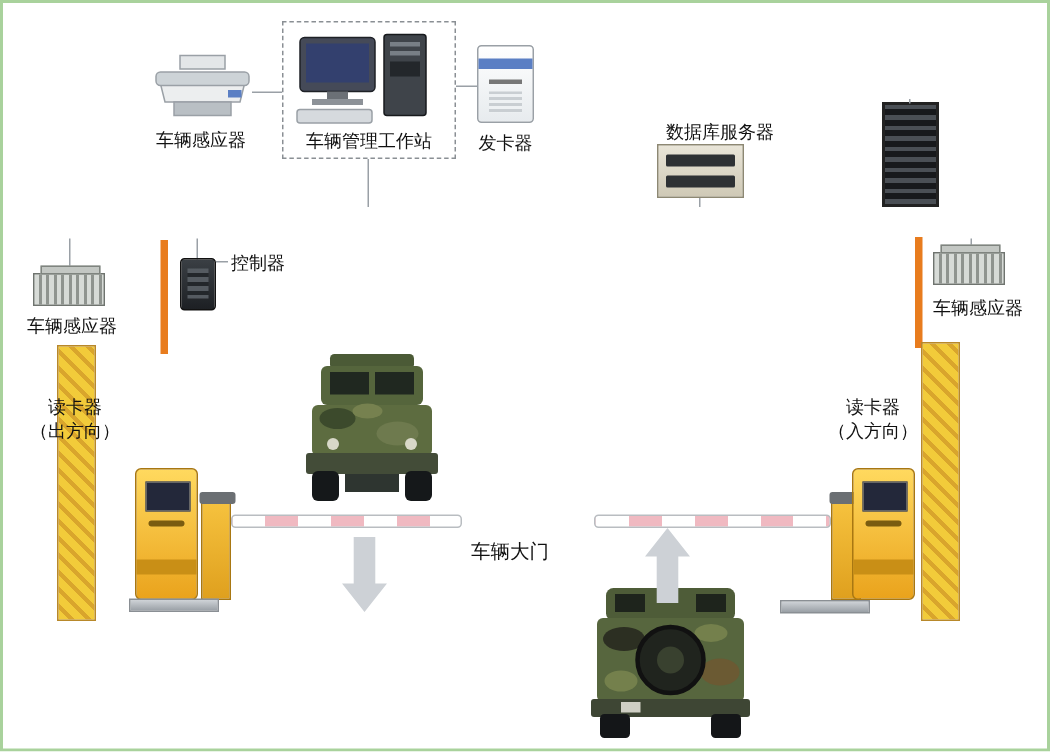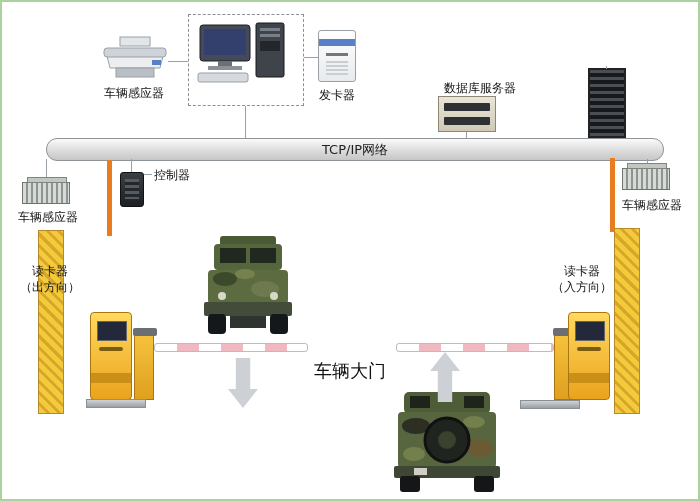--- a/index.html
+++ b/index.html
@@ -70,20 +70,21 @@
       <rect x="60" y="2" width="28" height="54" rx="2" fill="#3f444a" stroke="#17191c"></rect>
       <rect x="64" y="7" width="20" height="3" fill="#787f86"></rect>
       <rect x="64" y="13" width="20" height="3" fill="#787f86"></rect>
       <rect x="64" y="20" width="20" height="10" fill="#23272b"></rect>
       <rect x="4" y="4" width="50" height="36" rx="3" fill="#454a58" stroke="#1e2126"></rect>
       <rect x="8" y="8" width="42" height="26" fill="#33406e"></rect>
       <rect x="22" y="40" width="14" height="5" fill="#6b7076"></rect>
       <rect x="12" y="45" width="34" height="4" fill="#8d9298"></rect>
       <rect x="2" y="52" width="50" height="9" rx="2" fill="#d6dade" stroke="#9aa0a6"></rect>
     </svg>
+    <div class="lbl" style="left:0;right:0;bottom:2px;position:absolute;">车辆管理工作站</div>
   </div>
 
   <div class="issuer">
     <div class="band"></div>
     <div class="slot"></div>
     <div class="grill"></div>
   </div>
   <div class="lbl" style="left:308px;top:86px;width:54px;">发卡器</div>
 
   <div class="lbl" style="left:430px;top:79px;width:84px;text-align:right;">数据库服务器</div>
@@ -93,21 +94,20 @@
   </div>
 
   <div class="rack"></div>
 
   <div class="line" style="left:166px;top:59px;width:20px;height:1px;"></div>
   <div class="line" style="left:302px;top:55px;width:14px;height:1px;"></div>
   <div class="line" style="left:243px;top:104px;width:1px;height:32px;"></div>
   <div class="line" style="left:464px;top:130px;width:1px;height:6px;"></div>
   <div class="line" style="left:604px;top:64px;width:1px;height:3px;"></div>
 
-  <div class="netbar">TCP/IP网络</div>
 
   <div class="line" style="left:129px;top:157px;width:1px;height:14px;"></div>
   <div class="controller">
       <div class="slots"></div>
     </div>
   <div class="line" style="left:142px;top:172px;width:8px;height:1px;"></div>
   <div class="lbl" style="left:152px;top:166px;">控制器</div>
 
   <div class="line" style="left:44px;top:157px;width:1px;height:20px;"></div>
   <div class="sensor" style="left:20px;top:180px;">
@@ -187,15 +187,15 @@
     <circle cx="59" cy="52" r="22" fill="#20241e" stroke="#111" stroke-width="3"></circle>
     <circle cx="59" cy="52" r="9" fill="#39412f"></circle>
     <rect x="6" y="78" width="106" height="12" rx="2" fill="#3e4634"></rect>
     <rect x="26" y="80" width="13" height="7" fill="#cfcfc4"></rect>
     <rect x="12" y="88" width="20" height="16" rx="3" fill="#141618"></rect>
     <rect x="86" y="88" width="20" height="16" rx="3" fill="#141618"></rect>
   </svg>
 
   <div class="arrow down" style="left:226px;top:356px;width:30px;height:50px;"></div>
   <div class="arrow up" style="left:428px;top:350px;width:30px;height:50px;"></div>
-  <div class="lbl" style="left:312px;top:358px;font-size:18px;font-family:Liberation Serif, serif;">车辆大门</div>
+  <div class="lbl" style="left:312px;top:358px;font-size:13px;font-family:Liberation Serif, serif;">车辆大门</div>
 
 </div>
 
 </body></html>

